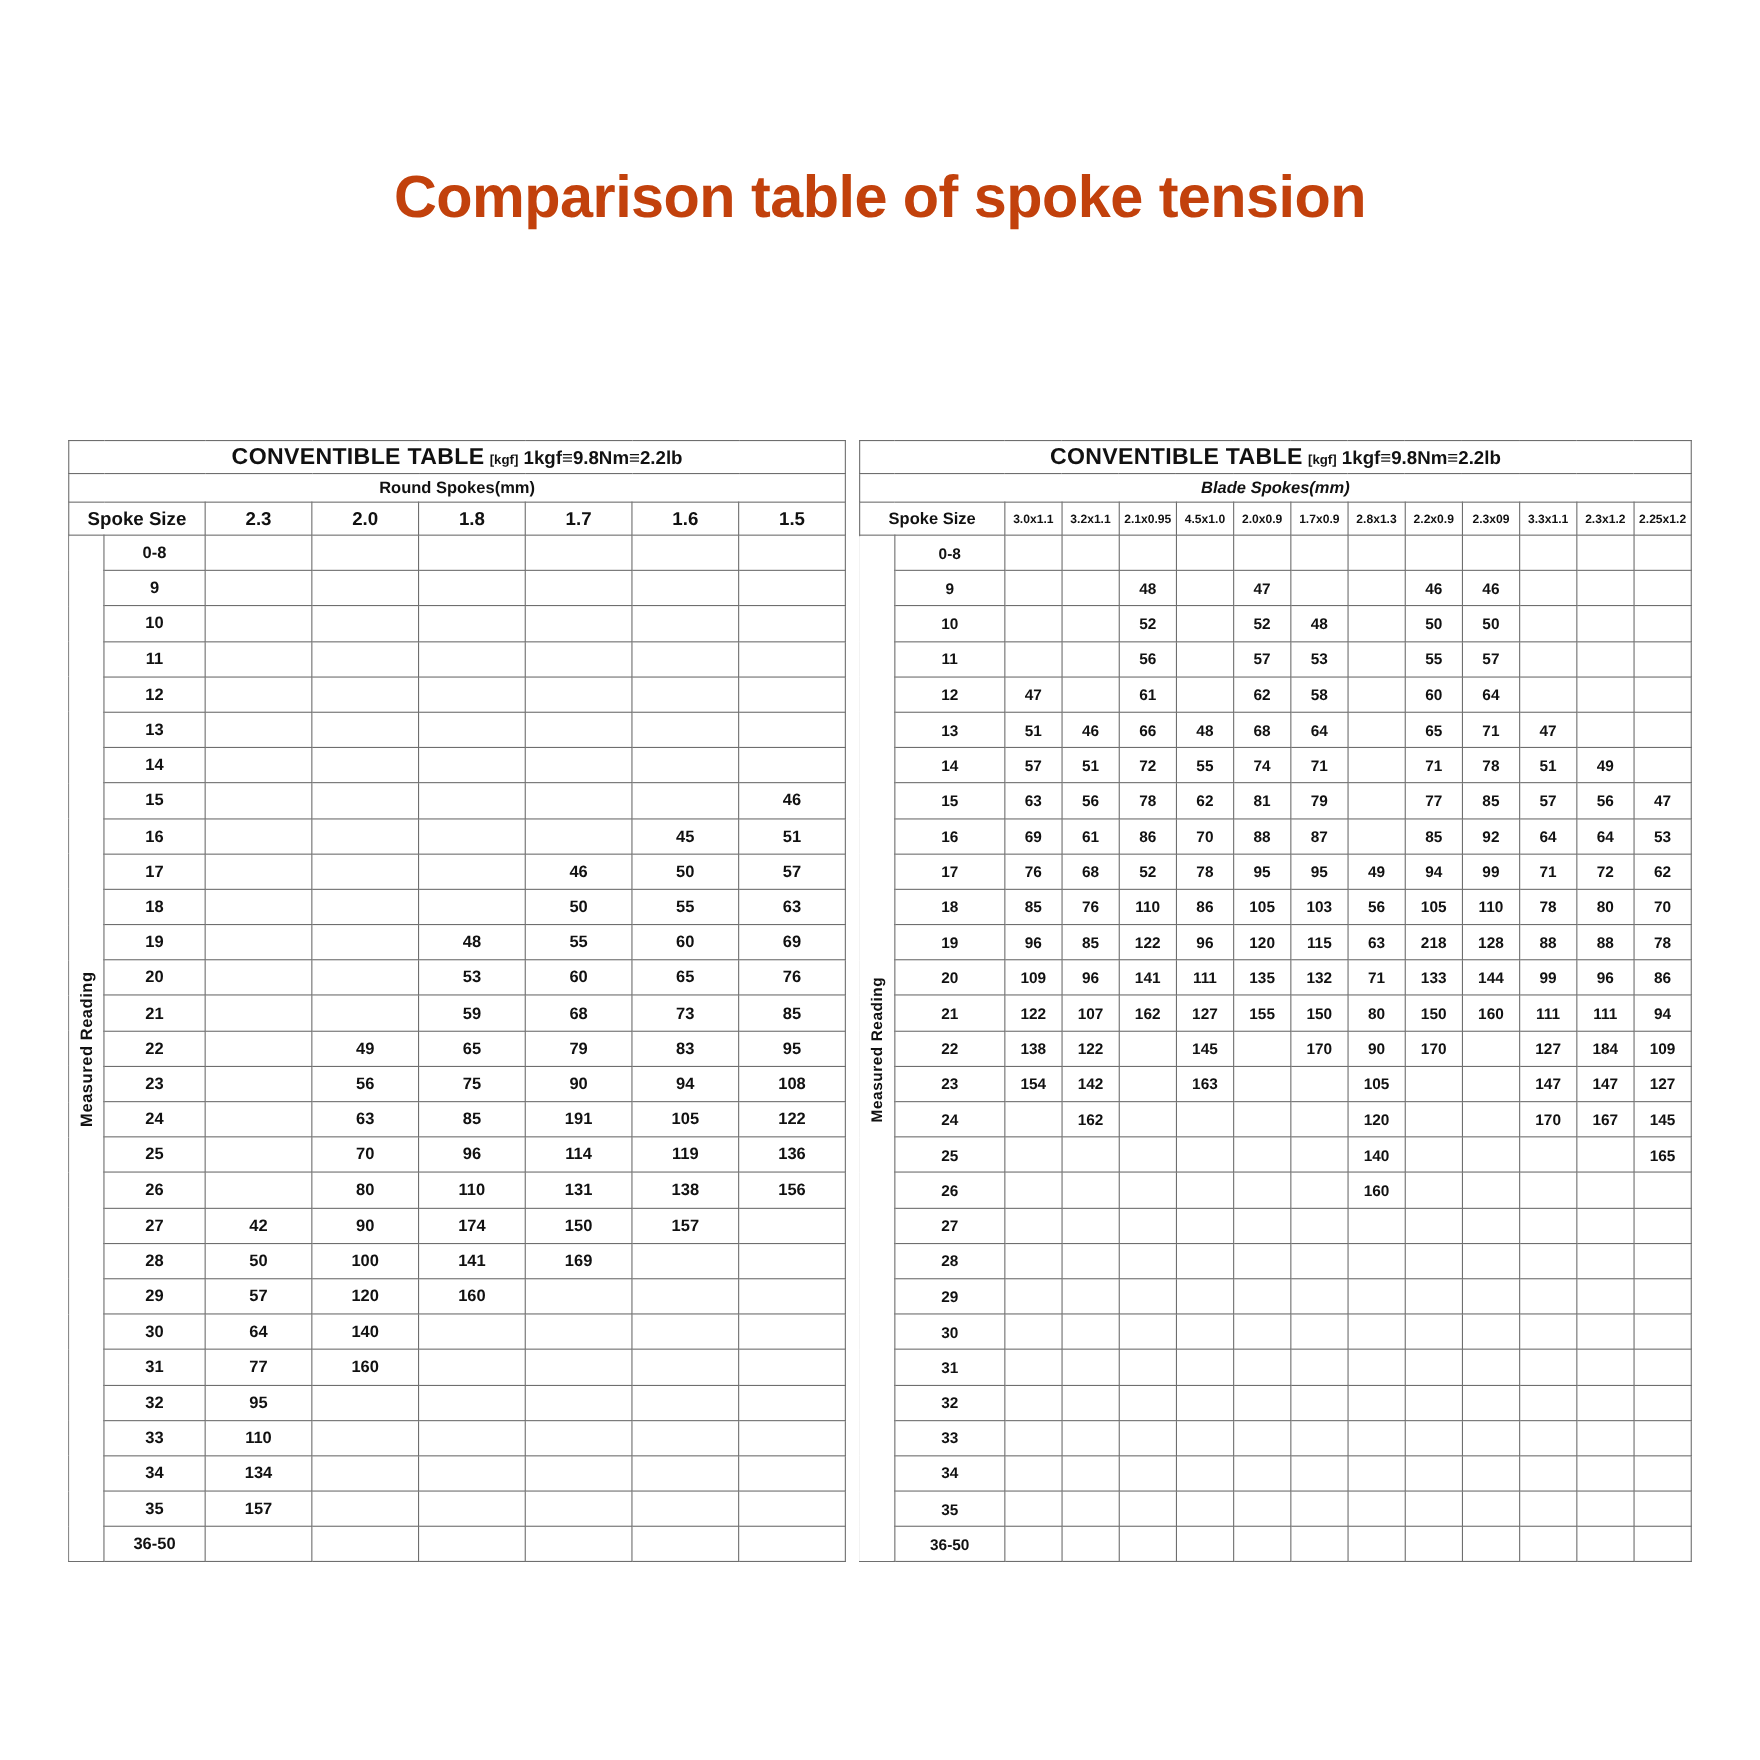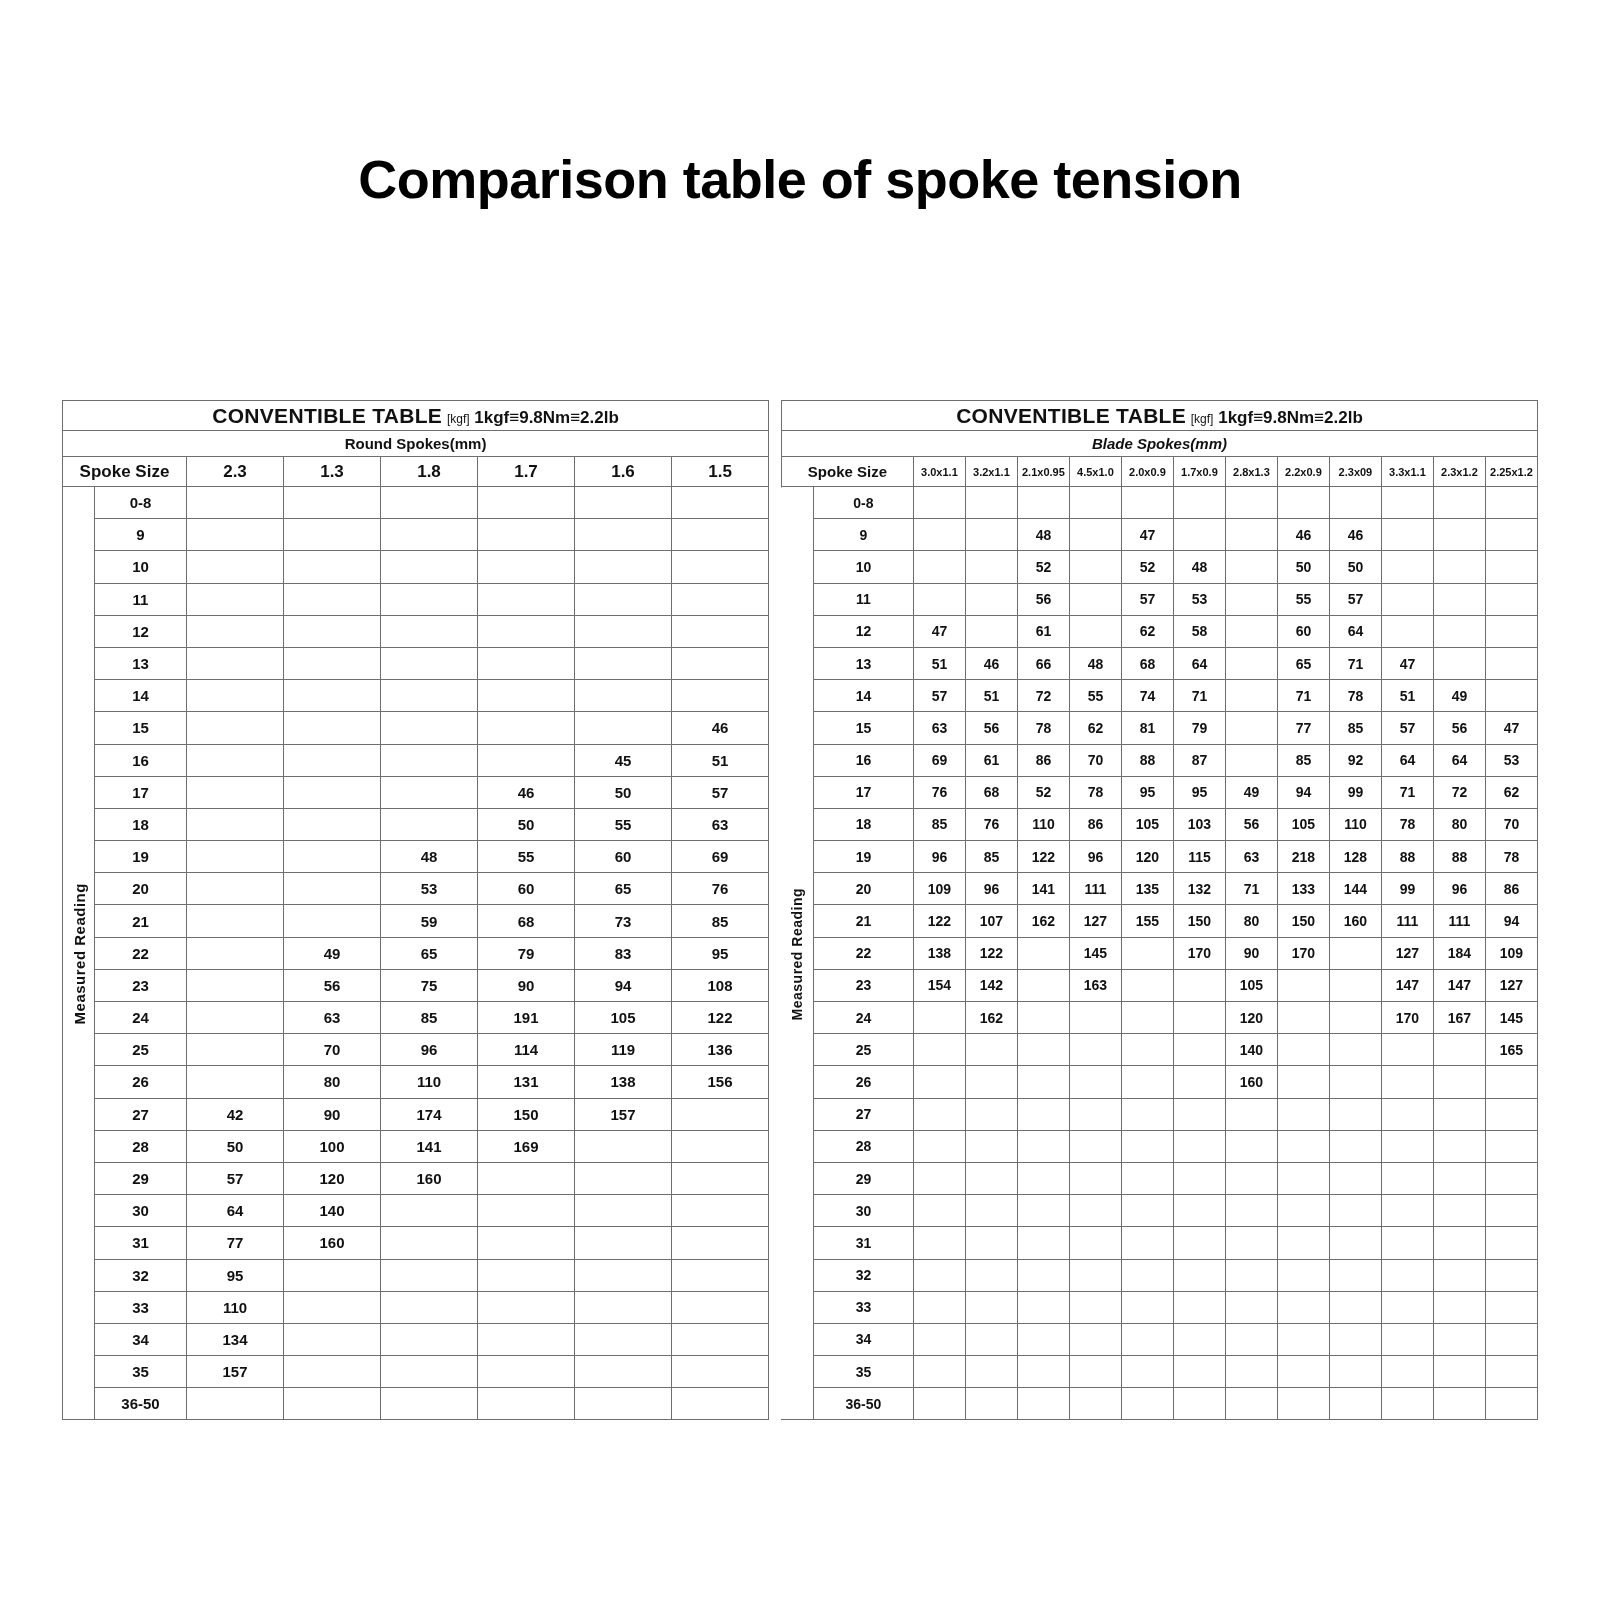--- a/index.html
+++ b/index.html
@@ -14,21 +14,21 @@
     color: #111111;
     position: relative;
     overflow: hidden;
   }
   #page-title {
     text-align: center;
     font-size: 54px;
     font-weight: bold;
     letter-spacing: -0.5px;
     margin-top: 148px;
-    color: #000000;
+    color: #c2410c;
   }
   .tables-wrap {
     position: absolute;
     top: 400px;
     left: 0;
     width: 1600px;
     display: flex;
     justify-content: space-between;
     padding: 0 62px;
     box-sizing: border-box;
@@ -79,21 +79,21 @@
     letter-spacing: 0.5px;
     white-space: nowrap;
   }
   .hdr-title {
     font-size: 21px;
     font-weight: bold;
     letter-spacing: 0.3px;
   }
   .hdr-unit {
     font-size: 12px;
-    font-weight: normal;
+    font-weight: bold;
   }
   .hdr-eq {
     font-size: 17px;
     font-weight: bold;
   }
   .blank { }
 </style>
 </head>
 <body>
 
@@ -119,21 +119,21 @@
           <span class="hdr-unit">[kgf]</span>
           <span class="hdr-eq">1kgf≡9.8Nm≡2.2lb</span>
         </th>
       </tr>
       <tr class="r-sub">
         <th colspan="8">Round Spokes(mm)</th>
       </tr>
       <tr class="r-colhead">
         <th colspan="2" class="colhead">Spoke Size</th>
         <th class="colhead">2.3</th>
-        <th class="colhead">1.3</th>
+        <th class="colhead">2.0</th>
         <th class="colhead">1.8</th>
         <th class="colhead">1.7</th>
         <th class="colhead">1.6</th>
         <th class="colhead">1.5</th>
       </tr>
     </thead>
     <tbody id="round-body">
 
     <tr>
           <td class="sidecell" rowspan="29">Measured Reading</td>

